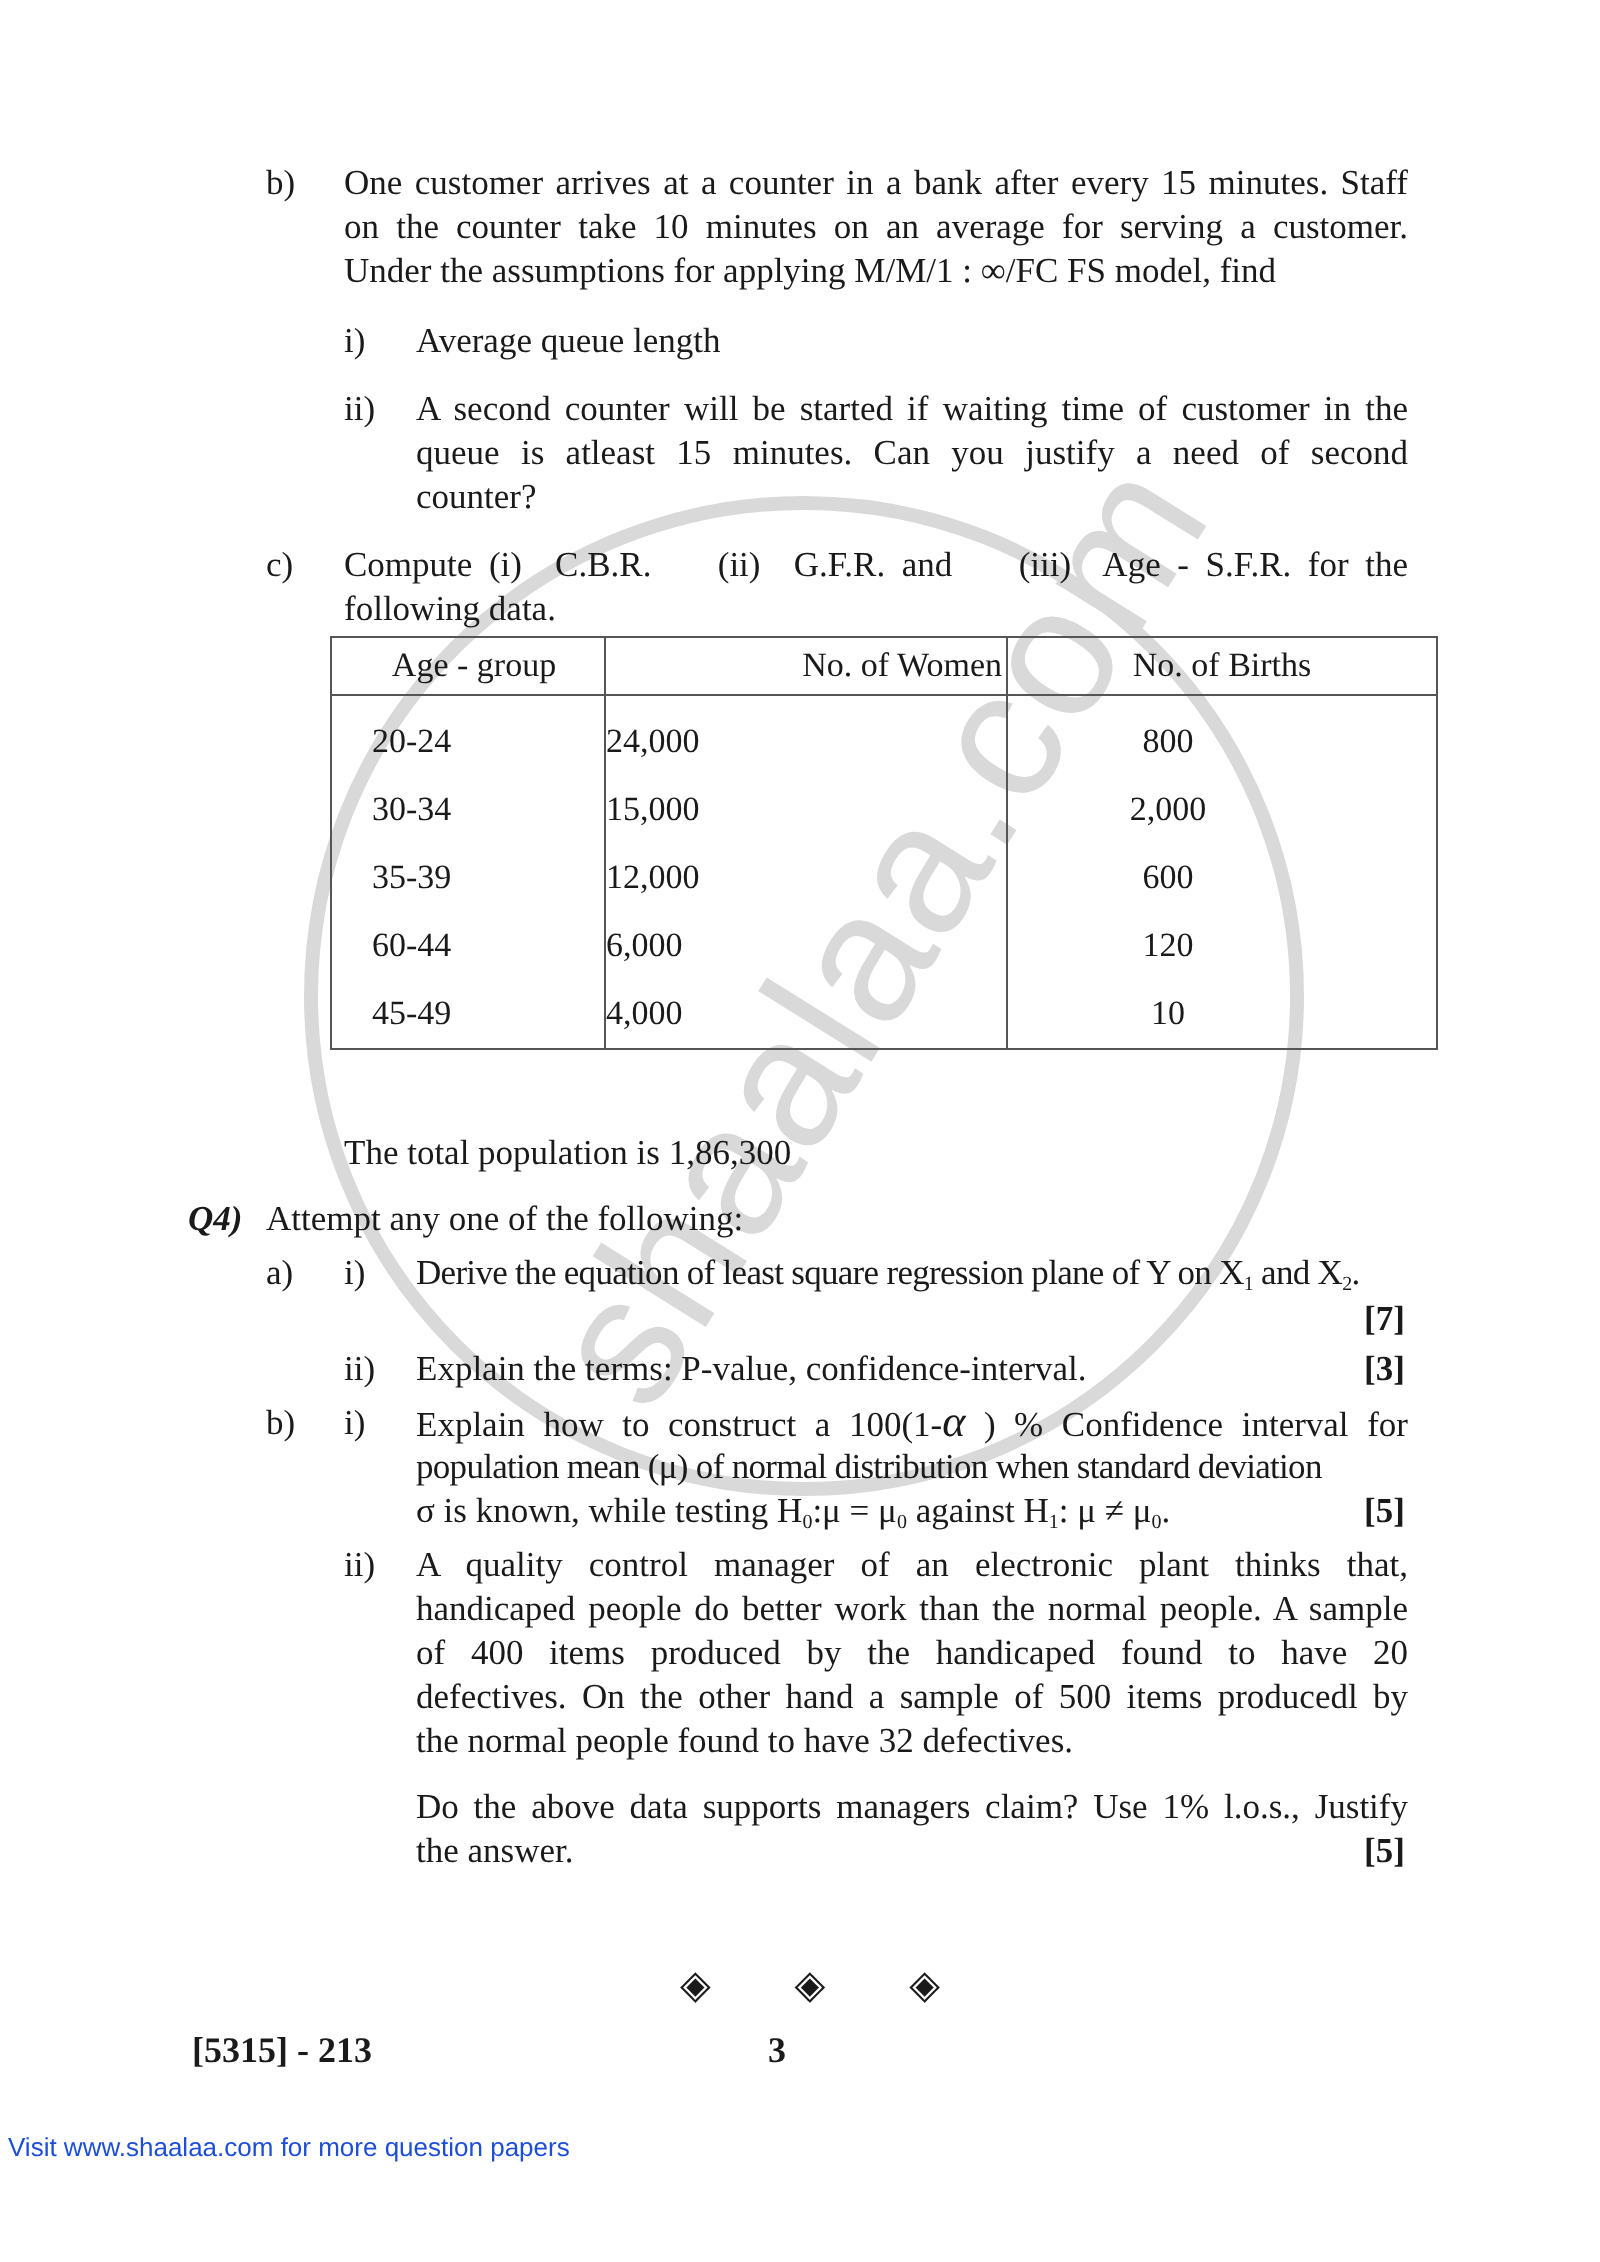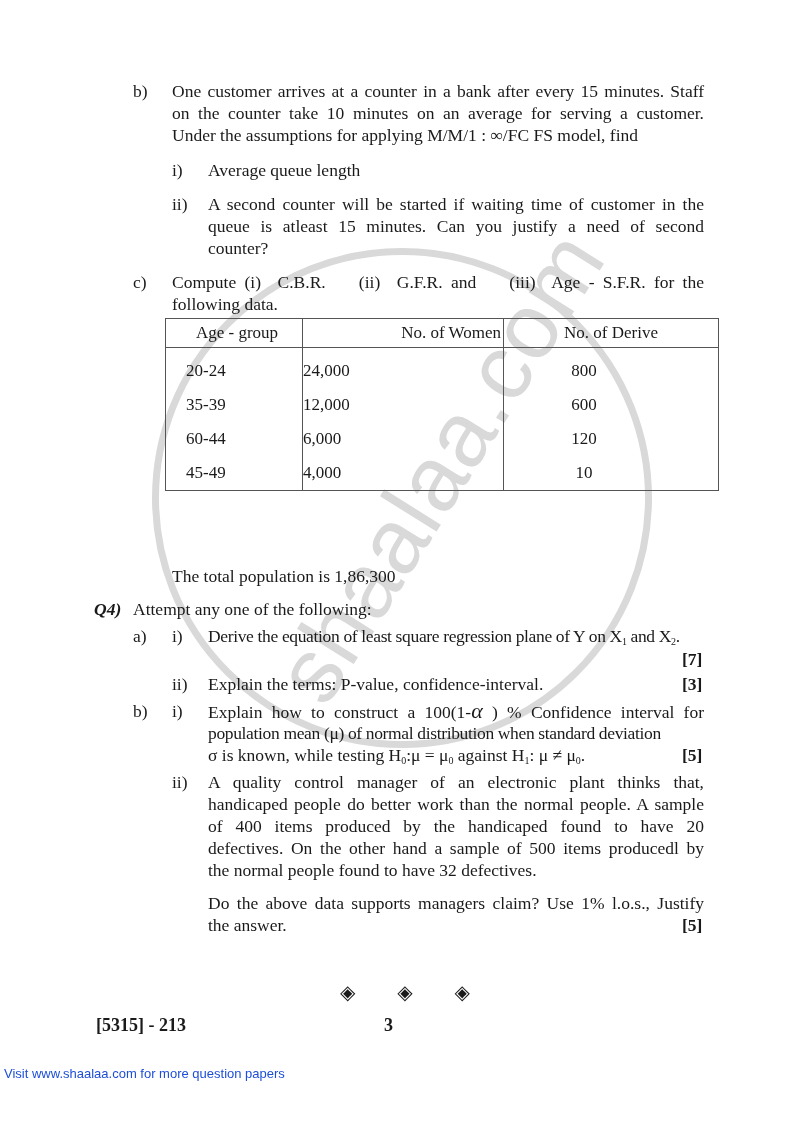--- a/index.html
+++ b/index.html
@@ -74,28 +74,33 @@
 
     <div class="lbl" style="left:133px; top:271px;">c)</div>
     <div class="line just" style="left:172px; top:271px; width:532px; white-space:pre;">Compute (i)  C.B.R.    (ii)  G.F.R. and    (iii)  Age - S.F.R. for the</div>
     <div class="line" style="left:172px; top:293px;">following data.</div>
 
     <table class="data">
       <thead>
         <tr>
           <th class="c1">Age - group</th>
           <th class="c2">No. of Women</th>
-          <th class="c3">No. of Derive</th>
+          <th class="c3">No. of Births</th>
         </tr>
       </thead>
       <tbody>
         <tr>
           <td class="c1">20-24</td>
           <td class="c2">24,000</td>
           <td class="c3">800</td>
+        </tr>
+        <tr>
+          <td class="c1">30-34</td>
+          <td class="c2">15,000</td>
+          <td class="c3">2,000</td>
         </tr>
         <tr>
           <td class="c1">35-39</td>
           <td class="c2">12,000</td>
           <td class="c3">600</td>
         </tr>
         <tr>
           <td class="c1">60-44</td>
           <td class="c2">6,000</td>
           <td class="c3">120</td>

